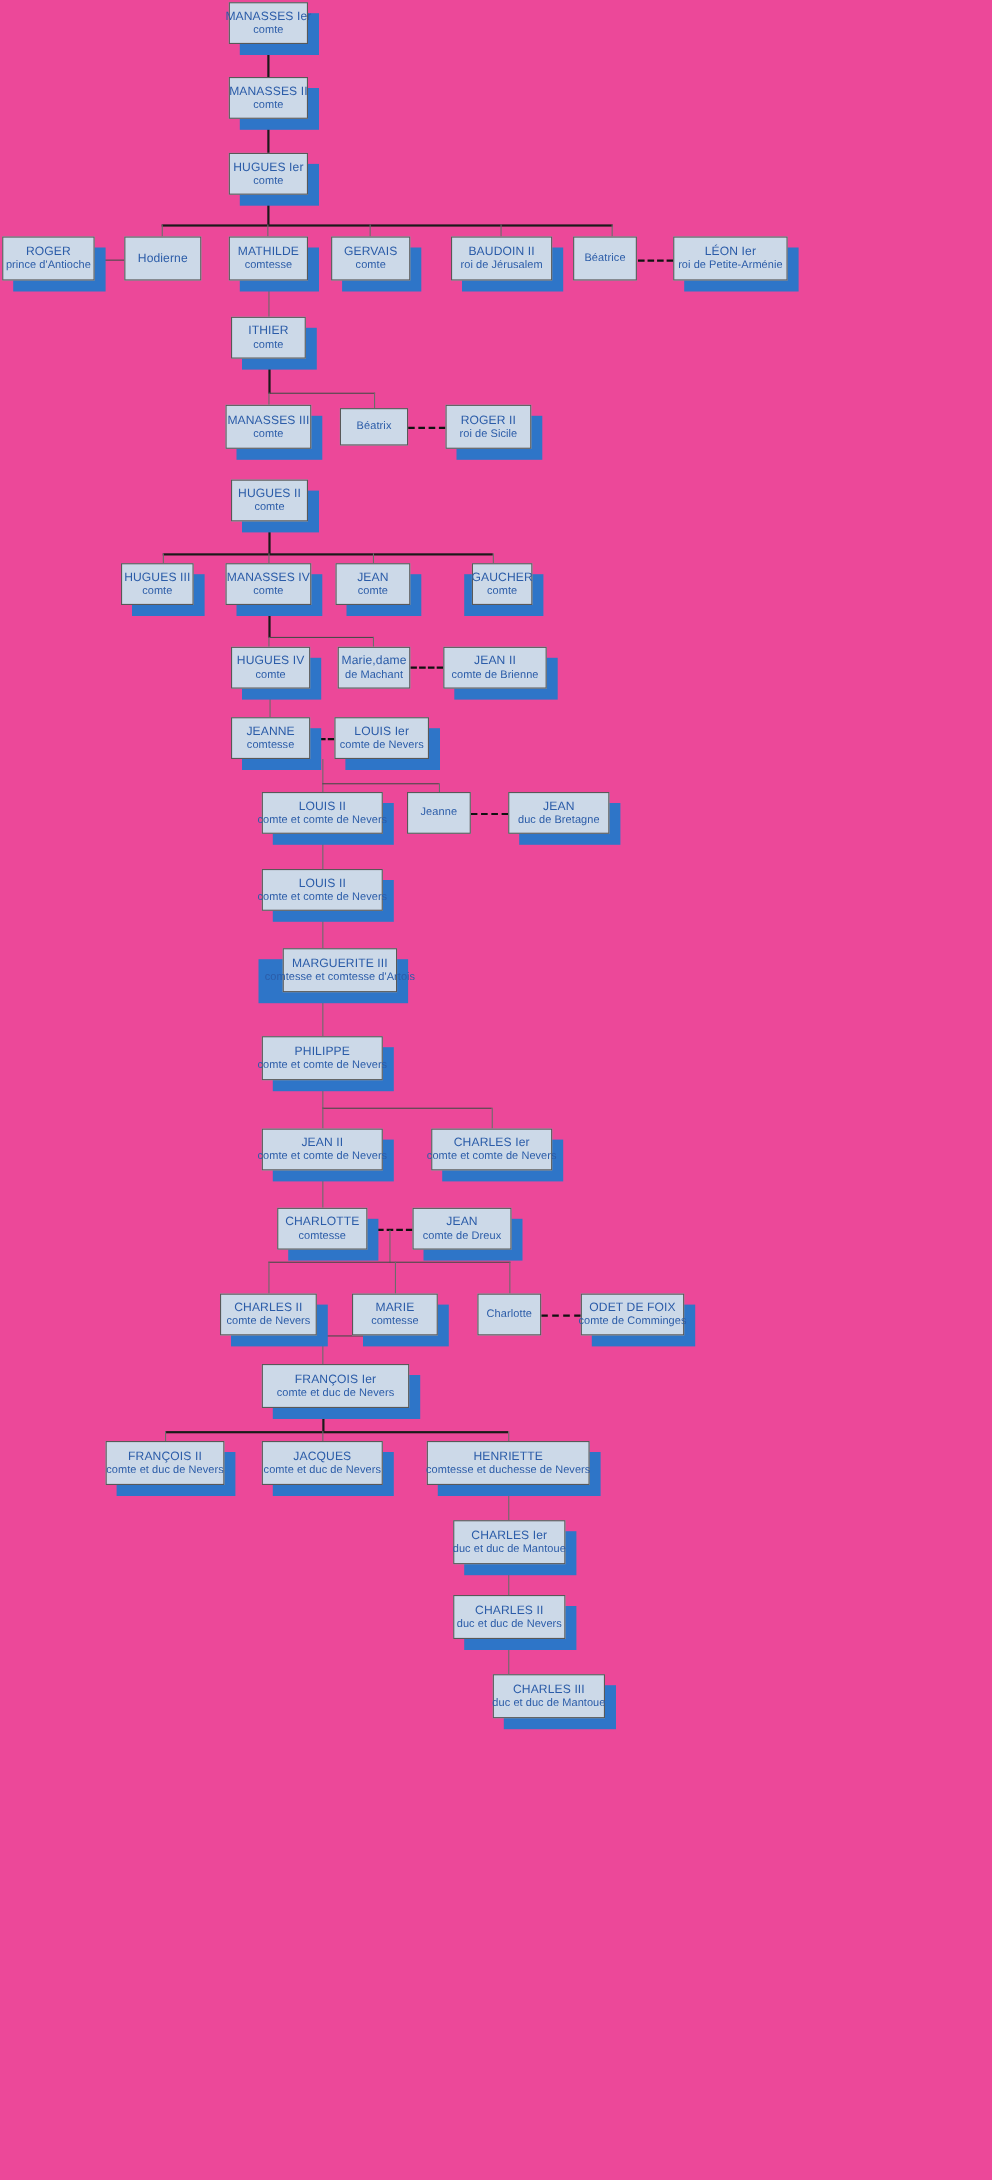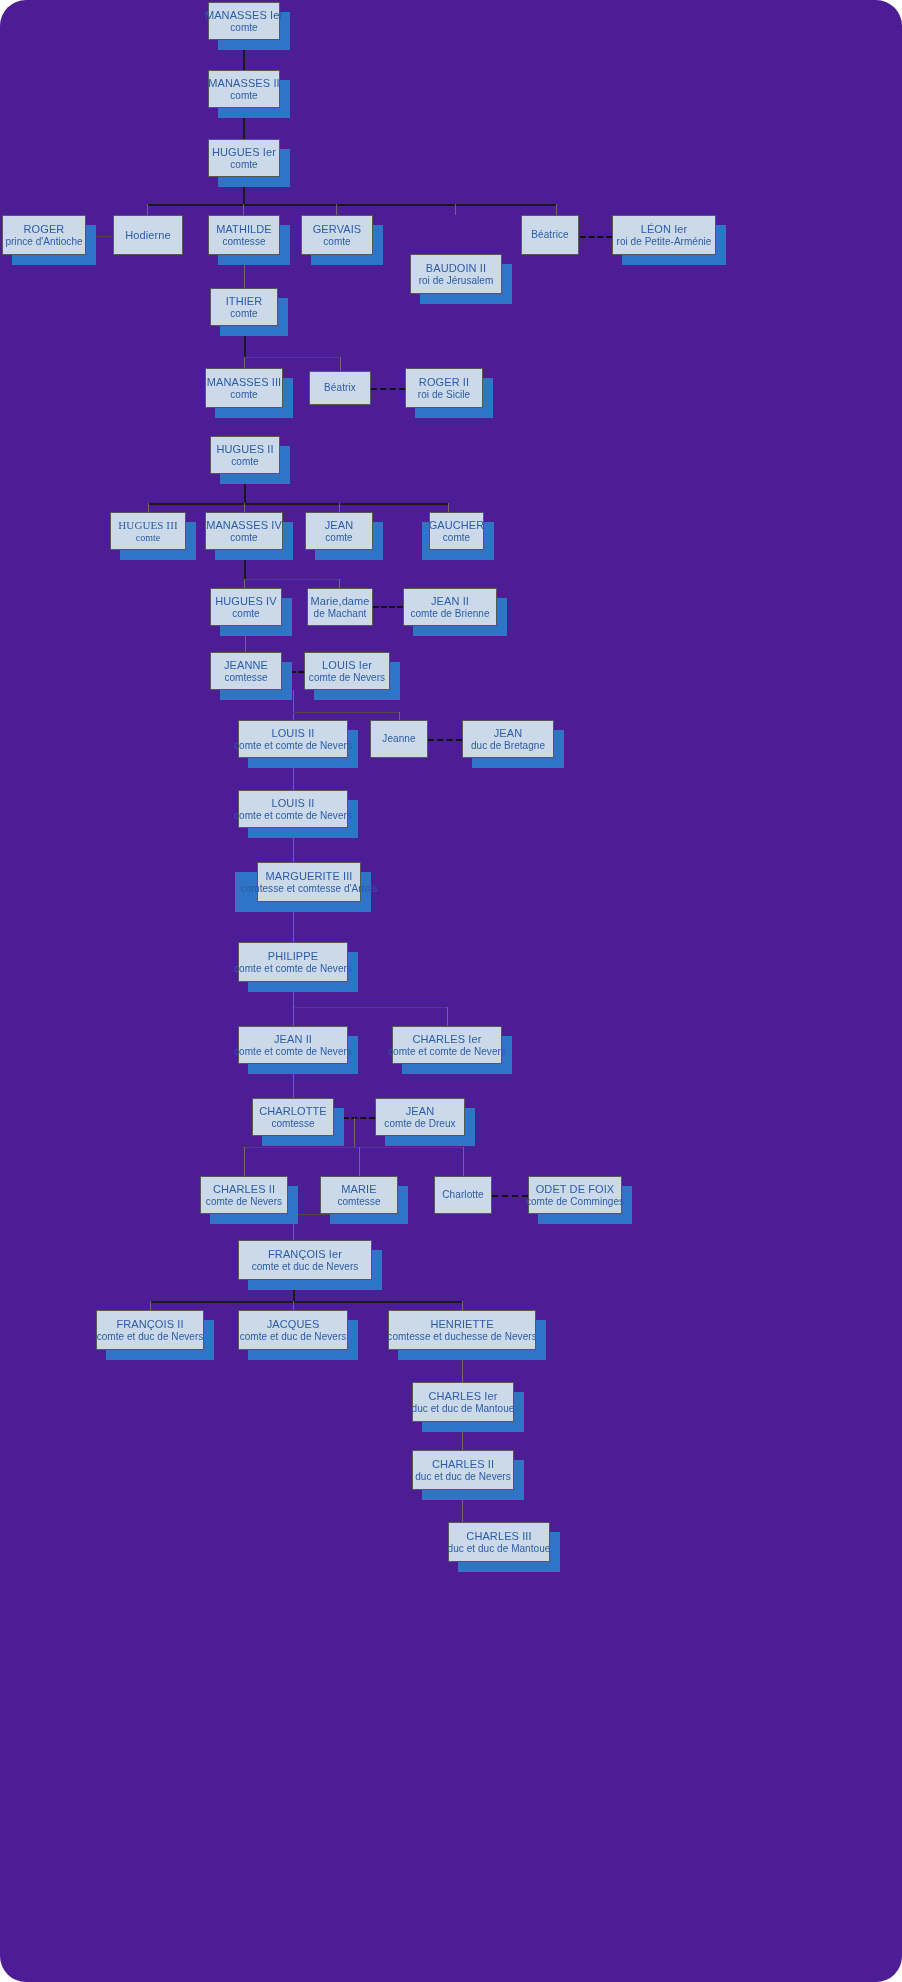--- a/index.html
+++ b/index.html
@@ -1,17 +1,17 @@
 <!DOCTYPE html>
 <html><head>
 <meta charset="utf-8">
 <style>
   html,body{margin:0;padding:0;background:#ffffff;}
   body{font-family:"Liberation Sans",sans-serif;}
-  #canvas{position:relative;width:902px;height:1982px;background:#4c1d95;overflow:hidden;border-radius:26px;}
+  #canvas{position:relative;width:902px;height:1982px;background:#ec4899;overflow:hidden;}
 
   
   .lnk{position:absolute;background:#4a4a4a;}
   .lnk.h{height:1px;}
   .lnk.v{width:1px;}
   .lnk.thick.h{height:2px;background:#1a1a1a;}
   .lnk.thick.v{width:2px;background:#1a1a1a;}
   .lnk.mid{background:#6b6b6b;}
   .dash{position:absolute;height:0;border-top:2px dashed #111;}
 
@@ -157,21 +157,21 @@
           <div class="ti">comtesse</div>
         </div>
       </div>
       <div class="node" style="left: 301px; top: 215px; width: 72px; height: 40px;">
         <div class="shadow"></div>
         <div class="box">
           <div class="nm">GERVAIS</div>
           <div class="ti">comte</div>
         </div>
       </div>
-      <div class="node" style="left: 410px; top: 215px; width: 92px; height: 40px; margin-top: 39px;">
+      <div class="node" style="left: 410px; top: 215px; width: 92px; height: 40px;">
         <div class="shadow"></div>
         <div class="box">
           <div class="nm">BAUDOIN II</div>
           <div class="ti">roi de Jérusalem</div>
         </div>
       </div>
       <div class="node noshadow sm" style="left: 521px; top: 215px; width: 58px; height: 40px;">
         <div class="box">
           <div class="nm">Béatrice</div>
         </div>
@@ -209,21 +209,21 @@
           <div class="ti">roi de Sicile</div>
         </div>
       </div>
       <div class="node" style="left: 210px; top: 436px; width: 70px; height: 38px;">
         <div class="shadow"></div>
         <div class="box">
           <div class="nm">HUGUES II</div>
           <div class="ti">comte</div>
         </div>
       </div>
-      <div class="node" style="left: 110px; top: 512px; width: 76px; height: 38px; font-family: Liberation Serif, serif;">
+      <div class="node" style="left: 110px; top: 512px; width: 66px; height: 38px;">
         <div class="shadow"></div>
         <div class="box">
           <div class="nm">HUGUES III</div>
           <div class="ti">comte</div>
         </div>
       </div>
       <div class="node" style="left: 205px; top: 512px; width: 78px; height: 38px;">
         <div class="shadow"></div>
         <div class="box">
           <div class="nm">MANASSES IV</div>

